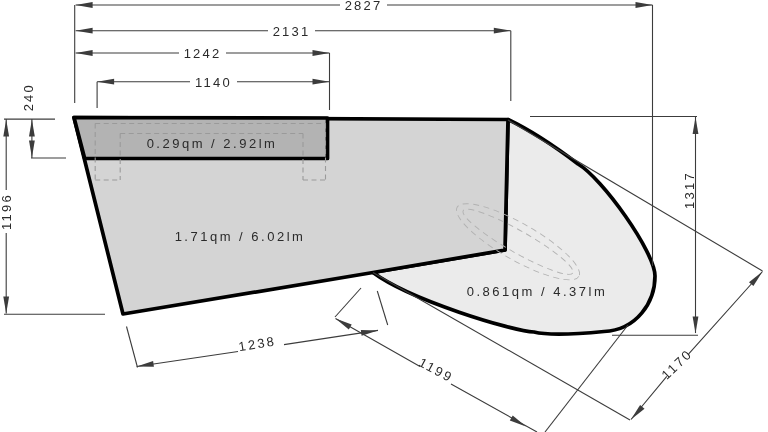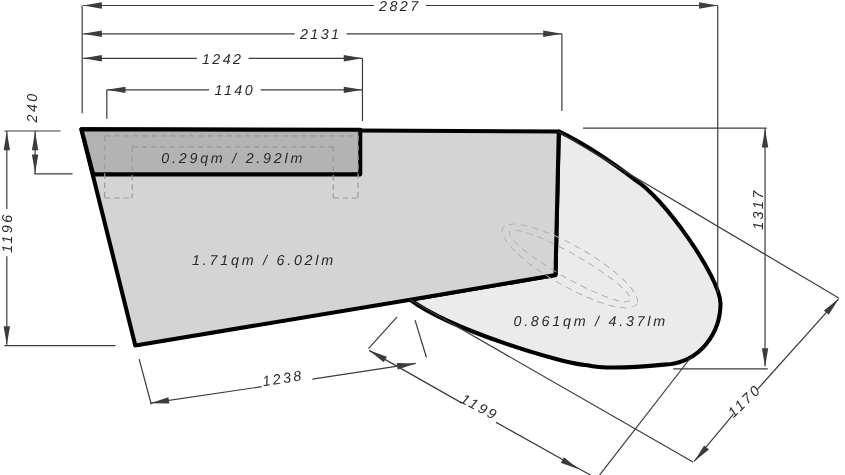--- a/index.html
+++ b/index.html
@@ -1,16 +1,16 @@
 <!DOCTYPE html>
 <html><head>
 <meta charset="utf-8">
 <style>
   html,body{margin:0;padding:0;background:#ffffff;}
-  .wrap{position:relative;width:768px;height:432px;overflow:hidden;font-style:italic;}
+  .wrap{position:relative;width:768px;height:432px;overflow:hidden;}
   svg{position:absolute;left:0;top:0;}
   text{font-family:"Liberation Sans", sans-serif;fill:#2a2a2a;}
 </style>
 </head>
 <body>
 <div class="wrap">
 <svg width="768" height="432" viewBox="0 0 768 432">
 
   <path d="M508,119.5 C532,131 557,148 578,164 C602,178 655,252 655,276 C655,302 637,330 604,331.5 C583,333.5 548.4,335.6 534,332 C512,331 410,300 373,272.5 L505,250 Z" fill="#ebebeb" stroke="#000000" stroke-width="3.7" stroke-linejoin="round"></path>
 

